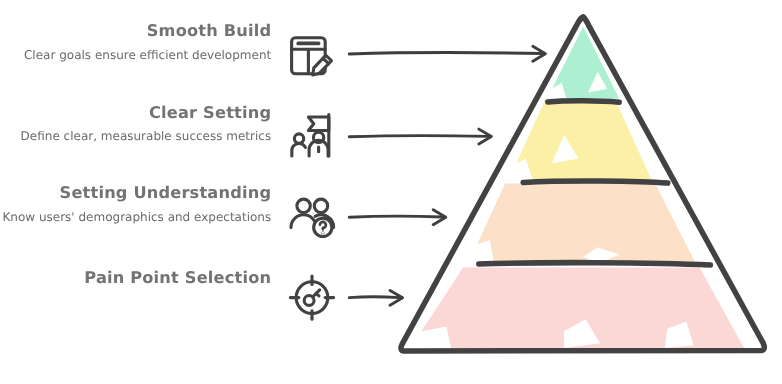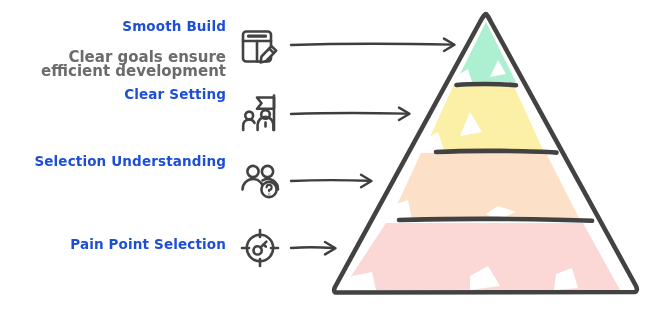--- a/index.html
+++ b/index.html
@@ -34,39 +34,39 @@
     left: 0;
     width: 232px;
     text-align: right;
     box-sizing: border-box;
     padding-right: 6px;
   }
   .row-title {
     font-family: "DejaVu Sans", sans-serif;
     font-size: 13.5px;
     font-weight: bold;
-    color: #1d4ed8;
+    color: #737373;
     letter-spacing: 0.15px;
     line-height: 16px;
     white-space: nowrap;
   }
   .row-desc {
     font-family: "DejaVu Sans", sans-serif;
-    font-size: 15px;
-    font-weight: bold;
+    font-size: 10px;
+    font-weight: normal;
     color: #6b6b6b;
     line-height: 14px;
-    margin-top: 16px;
+    margin-top: 6px;
   }
 
   
   #row-0 { top: 18px; }
   #row-1 { top: 86px; }
   #row-2 { top: 153px; }
-  #row-3 { top: 236px; text-align: right; }
+  #row-3 { top: 224px; text-align: right; }
 
   
   .icon-box {
     position: absolute;
     width: 48px;
     height: 48px;
     left: 236px;
   }
   .icon-box svg { display: block; width: 48px; height: 48px; }
   #icon-0 { top: 24px; }
@@ -99,24 +99,26 @@
 
   <div class="rows">
 
     <div class="row" id="row-0">
       <div class="row-title">Smooth Build</div>
       <div class="row-desc">Clear goals ensure efficient development</div>
     </div>
 
     <div class="row" id="row-1">
       <div class="row-title">Clear Setting</div>
+      <div class="row-desc">Define clear, measurable success metrics</div>
     </div>
 
     <div class="row" id="row-2">
-      <div class="row-title">Selection Understanding</div>
+      <div class="row-title">Setting Understanding</div>
+      <div class="row-desc">Know users' demographics and expectations</div>
     </div>
 
     <div class="row" id="row-3">
       <div class="row-title">Pain Point Selection</div>
     </div>
   </div>
 
   <div class="icon-box" id="icon-0">
     <svg viewBox="0 0 48 48" fill="none" stroke="#424242" stroke-width="2.6" stroke-linecap="round" stroke-linejoin="round">
       <rect x="7" y="7.5" width="28" height="30" rx="3.2"></rect>

